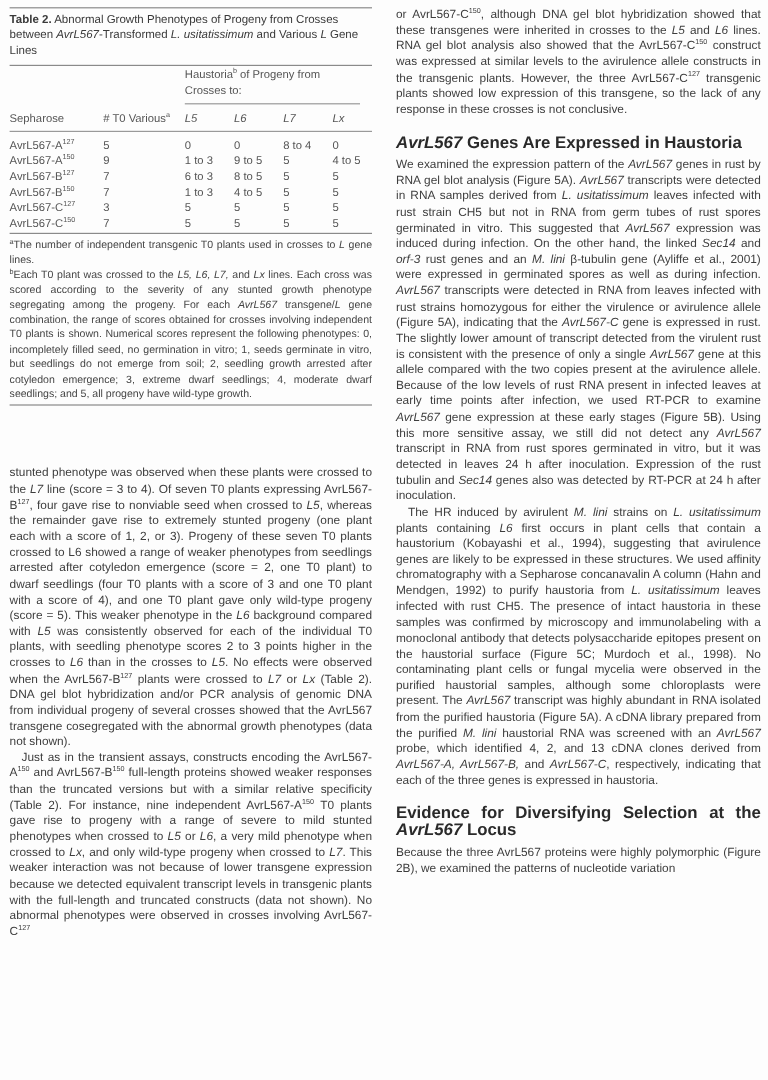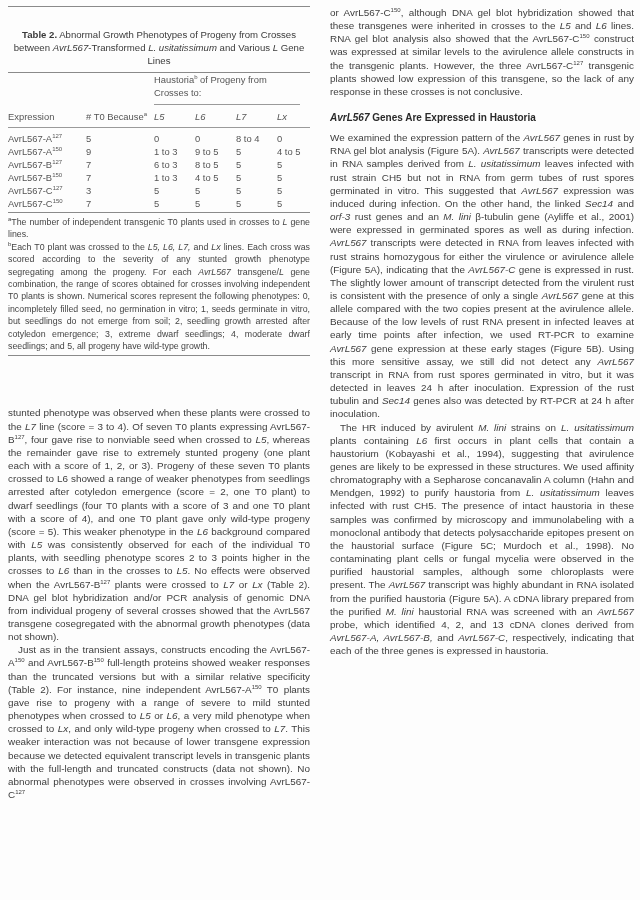--- a/index.html
+++ b/index.html
@@ -2,21 +2,21 @@
 <html><head>
 <meta charset="utf-8">
 <style>
   * { box-sizing: border-box; margin: 0; padding: 0; }
   html, body { width: 640px; height: 900px; background: #ffffff; overflow: hidden; }
   body { font-family: "Liberation Sans", sans-serif; color: #3a3a3a; position: relative; }
   .page { position: absolute; left: 0; top: 0; width: 640px; height: 900px; background: #fdfdfd; }
   .col-left { position: absolute; left: 8px; top: 6px; width: 302px; }
   .col-right { position: absolute; left: 330px; top: 6px; width: 304px; }
 
-  .table-caption { font-size: 9.6px; line-height: 13px; padding-top: 21px; border-top: 1.5px solid #8a8a8a; text-align: center; }
+  .table-caption { font-size: 9.6px; line-height: 13px; padding-top: 3px; border-top: 1.5px solid #8a8a8a; }
   .table-caption .bold { font-weight: bold; }
   .rule { border-top: 1.5px solid #8a8a8a; }
   .rule-thin { border-top: 1px solid #9a9a9a; }
 
   table.data { width: 100%; border-collapse: collapse; font-size: 9.4px; color: #555; }
   table.data td, table.data th { font-weight: normal; text-align: left; padding: 0; }
   .hdr-group td { padding-top: 6px; line-height: 13px; }
   .hdr-cols td { height: 22px; vertical-align: middle; }
   .hdr-cols td.it { font-style: italic; }
   .body-rows td { height: 13px; line-height: 13px; }
@@ -24,21 +24,21 @@
   .body-rows tr:last-child td { padding-bottom: 2px; height: 15px; }
   sup { font-size: 6px; vertical-align: super; line-height: 0; }
 
   .footnotes { font-size: 8.8px; line-height: 12.4px; color: #444; padding-top: 3px; padding-bottom: 3px; text-align: justify; }
   .footnotes p { margin: 0; }
   .it { font-style: italic; }
 
   .body-text { font-size: 9.9px; line-height: 13.15px; color: #3d3d3d; text-align: justify; }
   .body-text p { margin: 0; }
   .indent { text-indent: 10px; }
-  .heading { font-weight: bold; font-size: 10px; color: #2a2a2a; line-height: 14px; }
+  .heading { font-weight: bold; font-size: 14px; color: #2a2a2a; line-height: 14px; }
   .heading .it { font-style: italic; }
   .gap-left { height: 50px; }
 </style>
 </head>
 <body>
 
 <div class="page">
 
   <div class="col-left">
     <div class="table-caption">
@@ -60,22 +60,22 @@
           <td></td>
             <td></td>
           <td colspan="4" style="padding-right:40px;">
             <span>Haustoria</span><sup>b</sup><span> of Progeny from Crosses to:</span>
             <div class="rule-thin" style="margin-top:5px;margin-right:-30px;"></div>
           </td>
         </tr>
       </tbody>
       <tbody class="hdr-cols">
         <tr>
-          <td>Expression</td>
-          <td><span># T0 Because</span><sup>a</sup></td>
+          <td>Sepharose</td>
+          <td><span># T0 Various</span><sup>a</sup></td>
           <td class="it">L5</td>
           <td class="it">L6</td>
           <td class="it">L7</td>
           <td class="it">Lx</td>
         </tr>
       </tbody>
       <tbody>
           <tr>
             <td colspan="6">
               <div class="rule-thin"></div>
@@ -151,16 +151,18 @@
 
   <div class="col-right">
     <div class="body-text">
       <p id="right-p1"><span>or AvrL567-C</span><sup>150</sup><span>, although DNA gel blot hybridization showed that these transgenes were inherited in crosses to the </span><span class="it">L5</span><span> and </span><span class="it">L6</span><span> lines. RNA gel blot analysis also showed that the AvrL567-C</span><sup>150</sup><span> construct was expressed at similar levels to the avirulence allele constructs in the transgenic plants. However, the three AvrL567-C</span><sup>127</sup><span> transgenic plants showed low expression of this transgene, so the lack of any response in these crosses is not conclusive.</span></p>
       <div style="height:13px"></div>
       <div class="heading"><span class="it">AvrL567</span><span> Genes Are Expressed in Haustoria</span></div>
       <div style="height:6px"></div>
       <p id="right-p2"><span>We examined the expression pattern of the </span><span class="it">AvrL567</span><span> genes in rust by RNA gel blot analysis (Figure 5A). </span><span class="it">AvrL567</span><span> transcripts were detected in RNA samples derived from </span><span class="it">L. usitatissimum</span><span> leaves infected with rust strain CH5 but not in RNA from germ tubes of rust spores germinated in vitro. This suggested that </span><span class="it">AvrL567</span><span> expression was induced during infection. On the other hand, the linked </span><span class="it">Sec14</span><span> and </span><span class="it">orf-3</span><span> rust genes and an </span><span class="it">M. lini</span><span> β-tubulin gene (Ayliffe et al., 2001) were expressed in germinated spores as well as during infection. </span><span class="it">AvrL567</span><span> transcripts were detected in RNA from leaves infected with rust strains homozygous for either the virulence or avirulence allele (Figure 5A), indicating that the </span><span class="it">AvrL567-C</span><span> gene is expressed in rust. The slightly lower amount of transcript detected from the virulent rust is consistent with the presence of only a single </span><span class="it">AvrL567</span><span> gene at this allele compared with the two copies present at the avirulence allele. Because of the low levels of rust RNA present in infected leaves at early time points after infection, we used RT-PCR to examine </span><span class="it">AvrL567</span><span> gene expression at these early stages (Figure 5B). Using this more sensitive assay, we still did not detect any </span><span class="it">AvrL567</span><span> transcript in RNA from rust spores germinated in vitro, but it was detected in leaves 24 h after inoculation. Expression of the rust tubulin and </span><span class="it">Sec14</span><span> genes also was detected by RT-PCR at 24 h after inoculation.</span></p>
       <p class="indent" id="right-p3"><span>The HR induced by avirulent </span><span class="it">M. lini</span><span> strains on </span><span class="it">L. usitatissimum</span><span> plants containing </span><span class="it">L6</span><span> first occurs in plant cells that contain a haustorium (Kobayashi et al., 1994), suggesting that avirulence genes are likely to be expressed in these structures. We used affinity chromatography with a Sepharose concanavalin A column (Hahn and Mendgen, 1992) to purify haustoria from </span><span class="it">L. usitatissimum</span><span> leaves infected with rust CH5. The presence of intact haustoria in these samples was confirmed by microscopy and immunolabeling with a monoclonal antibody that detects polysaccharide epitopes present on the haustorial surface (Figure 5C; Murdoch et al., 1998). No contaminating plant cells or fungal mycelia were observed in the purified haustorial samples, although some chloroplasts were present. The </span><span class="it">AvrL567</span><span> transcript was highly abundant in RNA isolated from the purified haustoria (Figure 5A). A cDNA library prepared from the purified </span><span class="it">M. lini</span><span> haustorial RNA was screened with an </span><span class="it">AvrL567</span><span> probe, which identified 4, 2, and 13 cDNA clones derived from </span><span class="it">AvrL567-A, AvrL567-B,</span><span> and </span><span class="it">AvrL567-C</span><span>, respectively, indicating that each of the three genes is expressed in haustoria.</span></p>
       <div style="height:13px"></div>
+      <div class="heading"><span>Evidence for Diversifying Selection at the </span><span class="it">AvrL567</span><span> Locus</span></div>
       <div style="height:6px"></div>
+      <p>Because the three AvrL567 proteins were highly polymorphic (Figure 2B), we examined the patterns of nucleotide variation</p>
     </div>
   </div>
 </div>
 
 </body></html>

